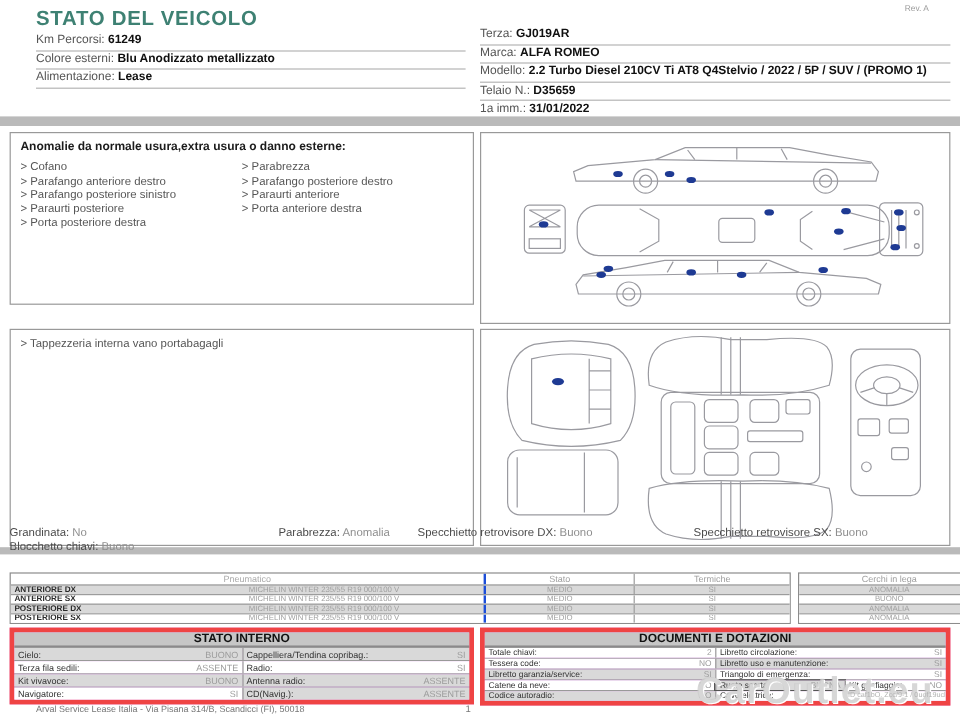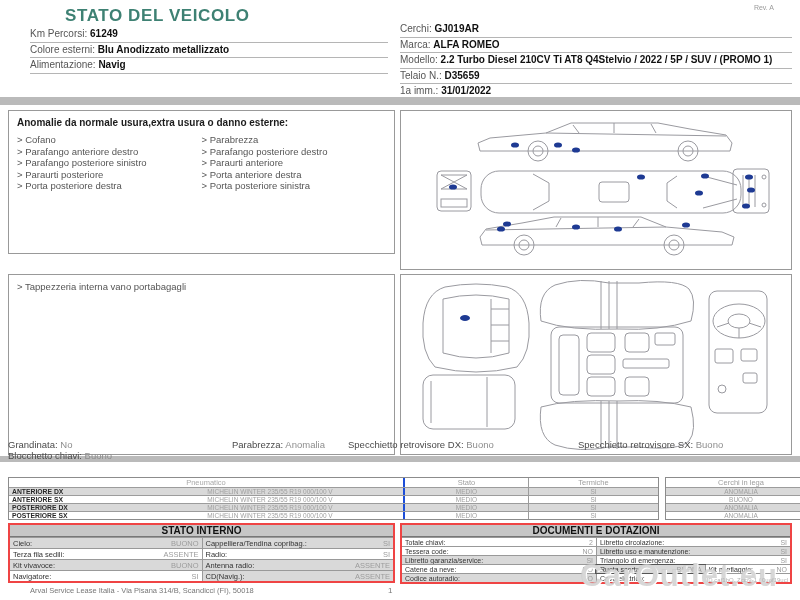--- a/index.html
+++ b/index.html
@@ -1,19 +1,19 @@
 <!DOCTYPE html>
 <html><head>
 <meta charset="utf-8">
 <style>
   * { margin:0; padding:0; box-sizing:border-box; }
   html,body { width:800px; height:600px; }
   body { font-family:"Liberation Sans", sans-serif; background:#fff; position:relative; color:#222; overflow:hidden; }
 
-  .title { position:absolute; left:30px; top:6px; font-size:17px; font-weight:bold; color:#3e8173; letter-spacing:.6px;margin-left:35px; }
+  .title { position:absolute; left:30px; top:6px; font-size:17px; font-weight:bold; color:#3e8173; letter-spacing:.6px; }
   .rev { position:absolute; right:26px; top:4px; font-size:7px; color:#9a9a9a; }
 
   .fields-left  { position:absolute; left:30px;  top:27px; width:358px; }
   .fields-right { position:absolute; left:400px; top:22px; width:392px; }
   .field-row { border-bottom:1px solid #b5b5b5; padding:1px 0 2px; font-size:10px; line-height:11.5px; color:#555; }
   .field-row b { color:#101010; }
 
   .bar { position:absolute; left:0; width:800px; background:#bababa; }
   .bar1 { top:97px; height:8px; }
   .bar2 { top:456px; height:6px; }
@@ -40,21 +40,21 @@
   .tr { display:flex; height:8px; align-items:center; border-top:1px solid #9c9c9c; overflow:hidden; }
   .tr.th { height:9px; border-top:none; color:#aaa; font-size:7.5px; }
   .tr .c { height:100%; display:flex; align-items:center; overflow:hidden; white-space:nowrap; }
   .c.center { justify-content:center; }
   .c.pos-spec { width:394px; } .c.pos { width:128px; padding-left:3px; font-weight:bold; color:#2a2a2a; font-size:6.8px; }
   .c.spec { width:266px; color:#9f9f9f; } .c.stato { width:125px; border-left:2px solid #1d4ed8; color:#9f9f9f; }
   .c.term { width:130px; border-left:1px solid #9c9c9c; color:#9f9f9f; }
   .c.full { width:100%; color:#9f9f9f; }
   .rg { background:#d9d9d9; } .rw { background:#fff; }
 
-  .info-tbl { position:absolute; border:2px solid #ef4444; background:#f0abfc; }
+  .info-tbl { position:absolute; border:4px solid #ef4444; background:#f0abfc; }
   .si-table  { left:8px;   top:523px; width:387px; }
   .doc-table { left:400px; top:523px; width:392px; }
   .info-hdr { background:#c6c6c6; border-bottom:1px solid #777; text-align:center; font-weight:bold; font-size:10px; height:12px; line-height:12px; color:#111; }
   .info-row { display:flex; border-top:1px solid #999; }
   .info-row:first-of-type { border-top:none; }
   .si-table .info-row { height:11px; } .doc-table .info-row { height:9px; }
   .info-cell { display:flex; justify-content:space-between; align-items:center; padding:0 3px; overflow:hidden; white-space:nowrap; }
   .si-table .info-cell { width:50%; font-size:7.5px; }
   .doc-table .info-cell { width:50%; font-size:7px; }
   .info-cell + .info-cell { border-left:1px solid #999; }
@@ -77,25 +77,25 @@
 </style>
 </head>
 <body>
 
 <div class="title">STATO DEL VEICOLO</div>
 <div class="rev">Rev. A</div>
 
 <div class="fields-left">
   <div class="field-row"><span>Km Percorsi:</span> <b>61249</b></div>
   <div class="field-row"><span>Colore esterni:</span> <b>Blu Anodizzato metallizzato</b></div>
-  <div class="field-row"><span>Alimentazione:</span> <b>Navig</b></div>
+  <div class="field-row"><span>Alimentazione:</span> <b>Lease</b></div>
 </div>
 
 <div class="fields-right">
-  <div class="field-row"><span>Cerchi:</span> <b>GJ019AR</b></div>
+  <div class="field-row"><span>Terza:</span> <b>GJ019AR</b></div>
   <div class="field-row"><span>Marca:</span> <b>ALFA ROMEO</b></div>
   <div class="field-row"><span>Modello:</span> <b>2.2 Turbo Diesel 210CV Ti AT8 Q4Stelvio / 2022 / 5P / SUV / (PROMO 1)</b></div>
   <div class="field-row"><span>Telaio N.:</span> <b>D35659</b></div>
   <div class="field-row"><span>1a imm.:</span> <b>31/01/2022</b></div>
 </div>
 
 <div class="bar bar1"></div>
 
 <div class="panel panel-ext-text">
   <div class="panel-title">Anomalie da normale usura,extra usura o danno esterne:</div>
@@ -105,21 +105,20 @@
       <div class="anomaly-item">&gt; Parafango anteriore destro</div>
       <div class="anomaly-item">&gt; Parafango posteriore sinistro</div>
       <div class="anomaly-item">&gt; Paraurti posteriore</div>
       <div class="anomaly-item">&gt; Porta posteriore destra</div>
     </div>
     <div class="anomaly-col">
       <div class="anomaly-item">&gt; Parabrezza</div>
       <div class="anomaly-item">&gt; Parafango posteriore destro</div>
       <div class="anomaly-item">&gt; Paraurti anteriore</div>
       <div class="anomaly-item">&gt; Porta anteriore destra</div>
-      <div class="anomaly-item">&gt; Porta posteriore sinistra</div>
     </div>
   </div>
 </div>
 
 <div class="panel panel-ext-diag">
   <svg width="390" height="158" viewBox="0 0 390 158">
 
     <g class="diag-stroke" transform="translate(75,8)">
       <path d="M4,32 L2,24 L14,19 L70,14 L95,4 L182,4 L214,10 L250,16 L256,24 L254,32 Z"></path>
       <path d="M70,14 L250,17"></path>

